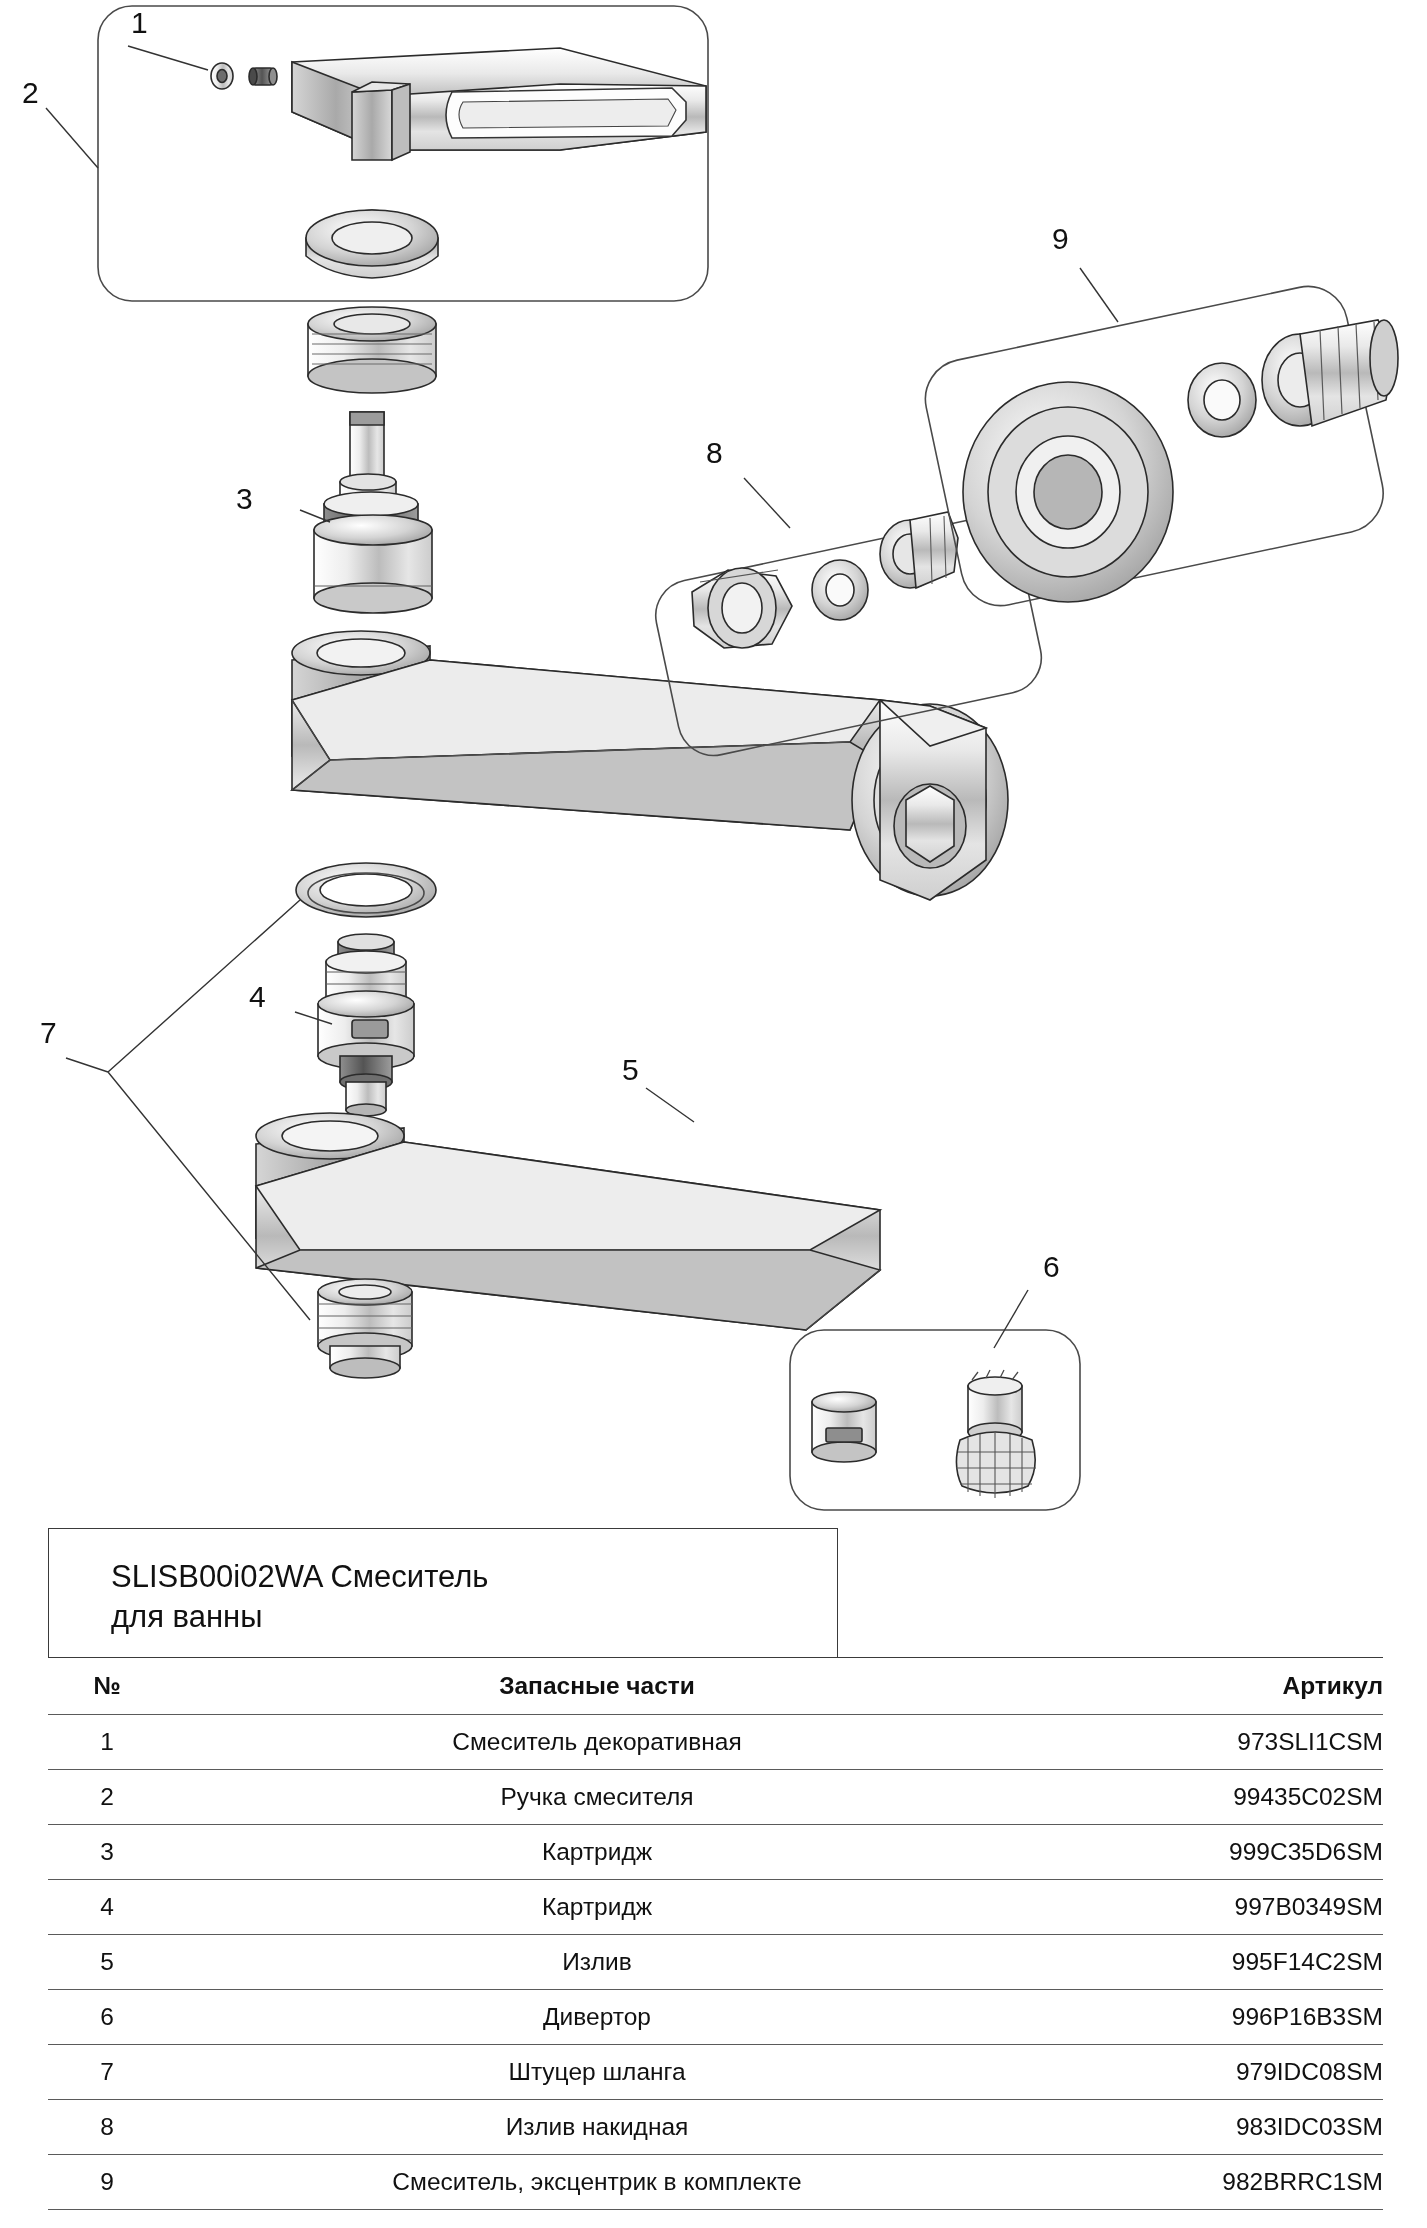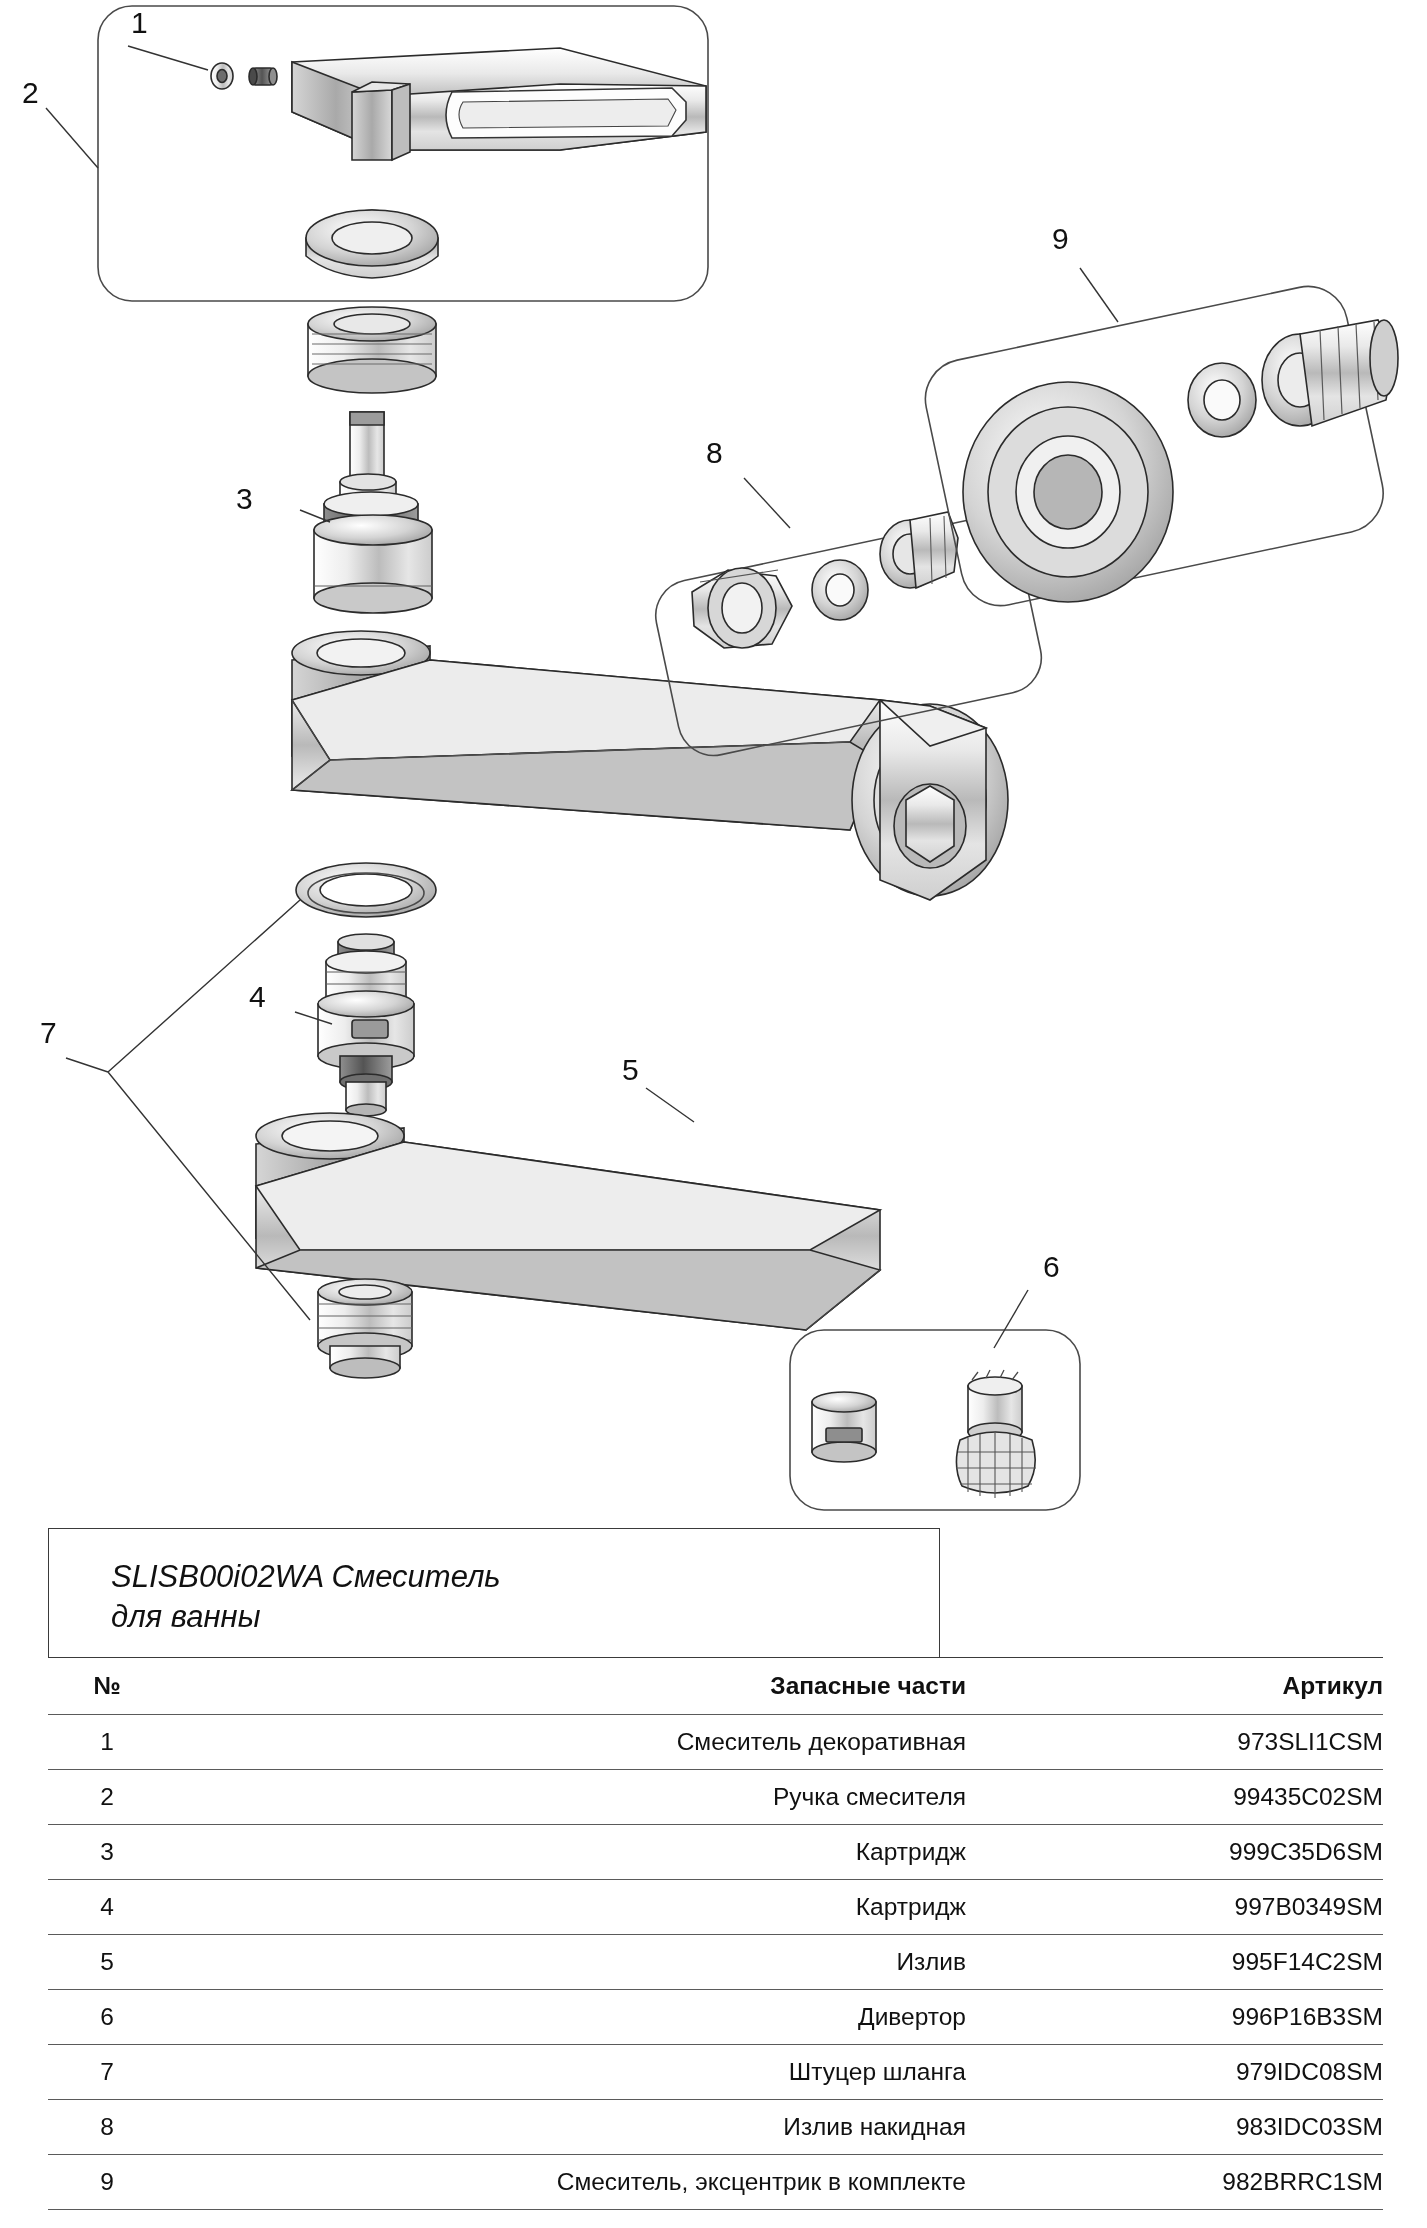--- a/index.html
+++ b/index.html
@@ -35,24 +35,23 @@
   .table-block {
     position: absolute;
     left: 48px;
     top: 1528px;
     width: 1335px;
   }
   .title-box {
     position: relative;
     border: 1.5px solid #3a3a3a;
     border-bottom: none;
-    width: 892px;
+    width: 790px;
     box-sizing: border-box;
     padding: 28px 0 22px 62px;
-    font-style: italic;
   }
   .title-text {
     font-size: 31px;
     line-height: 1.28;
     color: #111;
     white-space: pre-line;
   }
   table.parts {
     border-collapse: collapse;
     width: 1335px;
@@ -70,21 +69,21 @@
   table.parts thead th {
     font-weight: bold;
     border-top: 1.5px solid #3a3a3a;
     border-bottom: 1.3px solid #5a5a5a;
     padding: 14px 0;
   }
   table.parts tbody tr:last-child td {
     border-bottom: 1.3px solid #5a5a5a;
   }
   .col-num   { width: 118px; text-align: center; }
-  .col-name  { width: 800px; text-align: right; padding-left: 62px !important; box-sizing: border-box; }
+  .col-name  { width: 800px; text-align: center; padding-left: 62px !important; box-sizing: border-box; }
   .col-art   { width: 417px; text-align: right; padding-left: 12px !important; box-sizing: border-box; }
   thead .col-name { padding-left: 62px !important; }
 </style>
 </head>
 <body>
 
 <div class="diagram-area">
   <svg width="1427" height="1520" viewBox="0 0 1427 1520" xmlns="http://www.w3.org/2000/svg">
     <defs>
       <linearGradient id="metalH" x1="0" y1="0" x2="0" y2="1">

